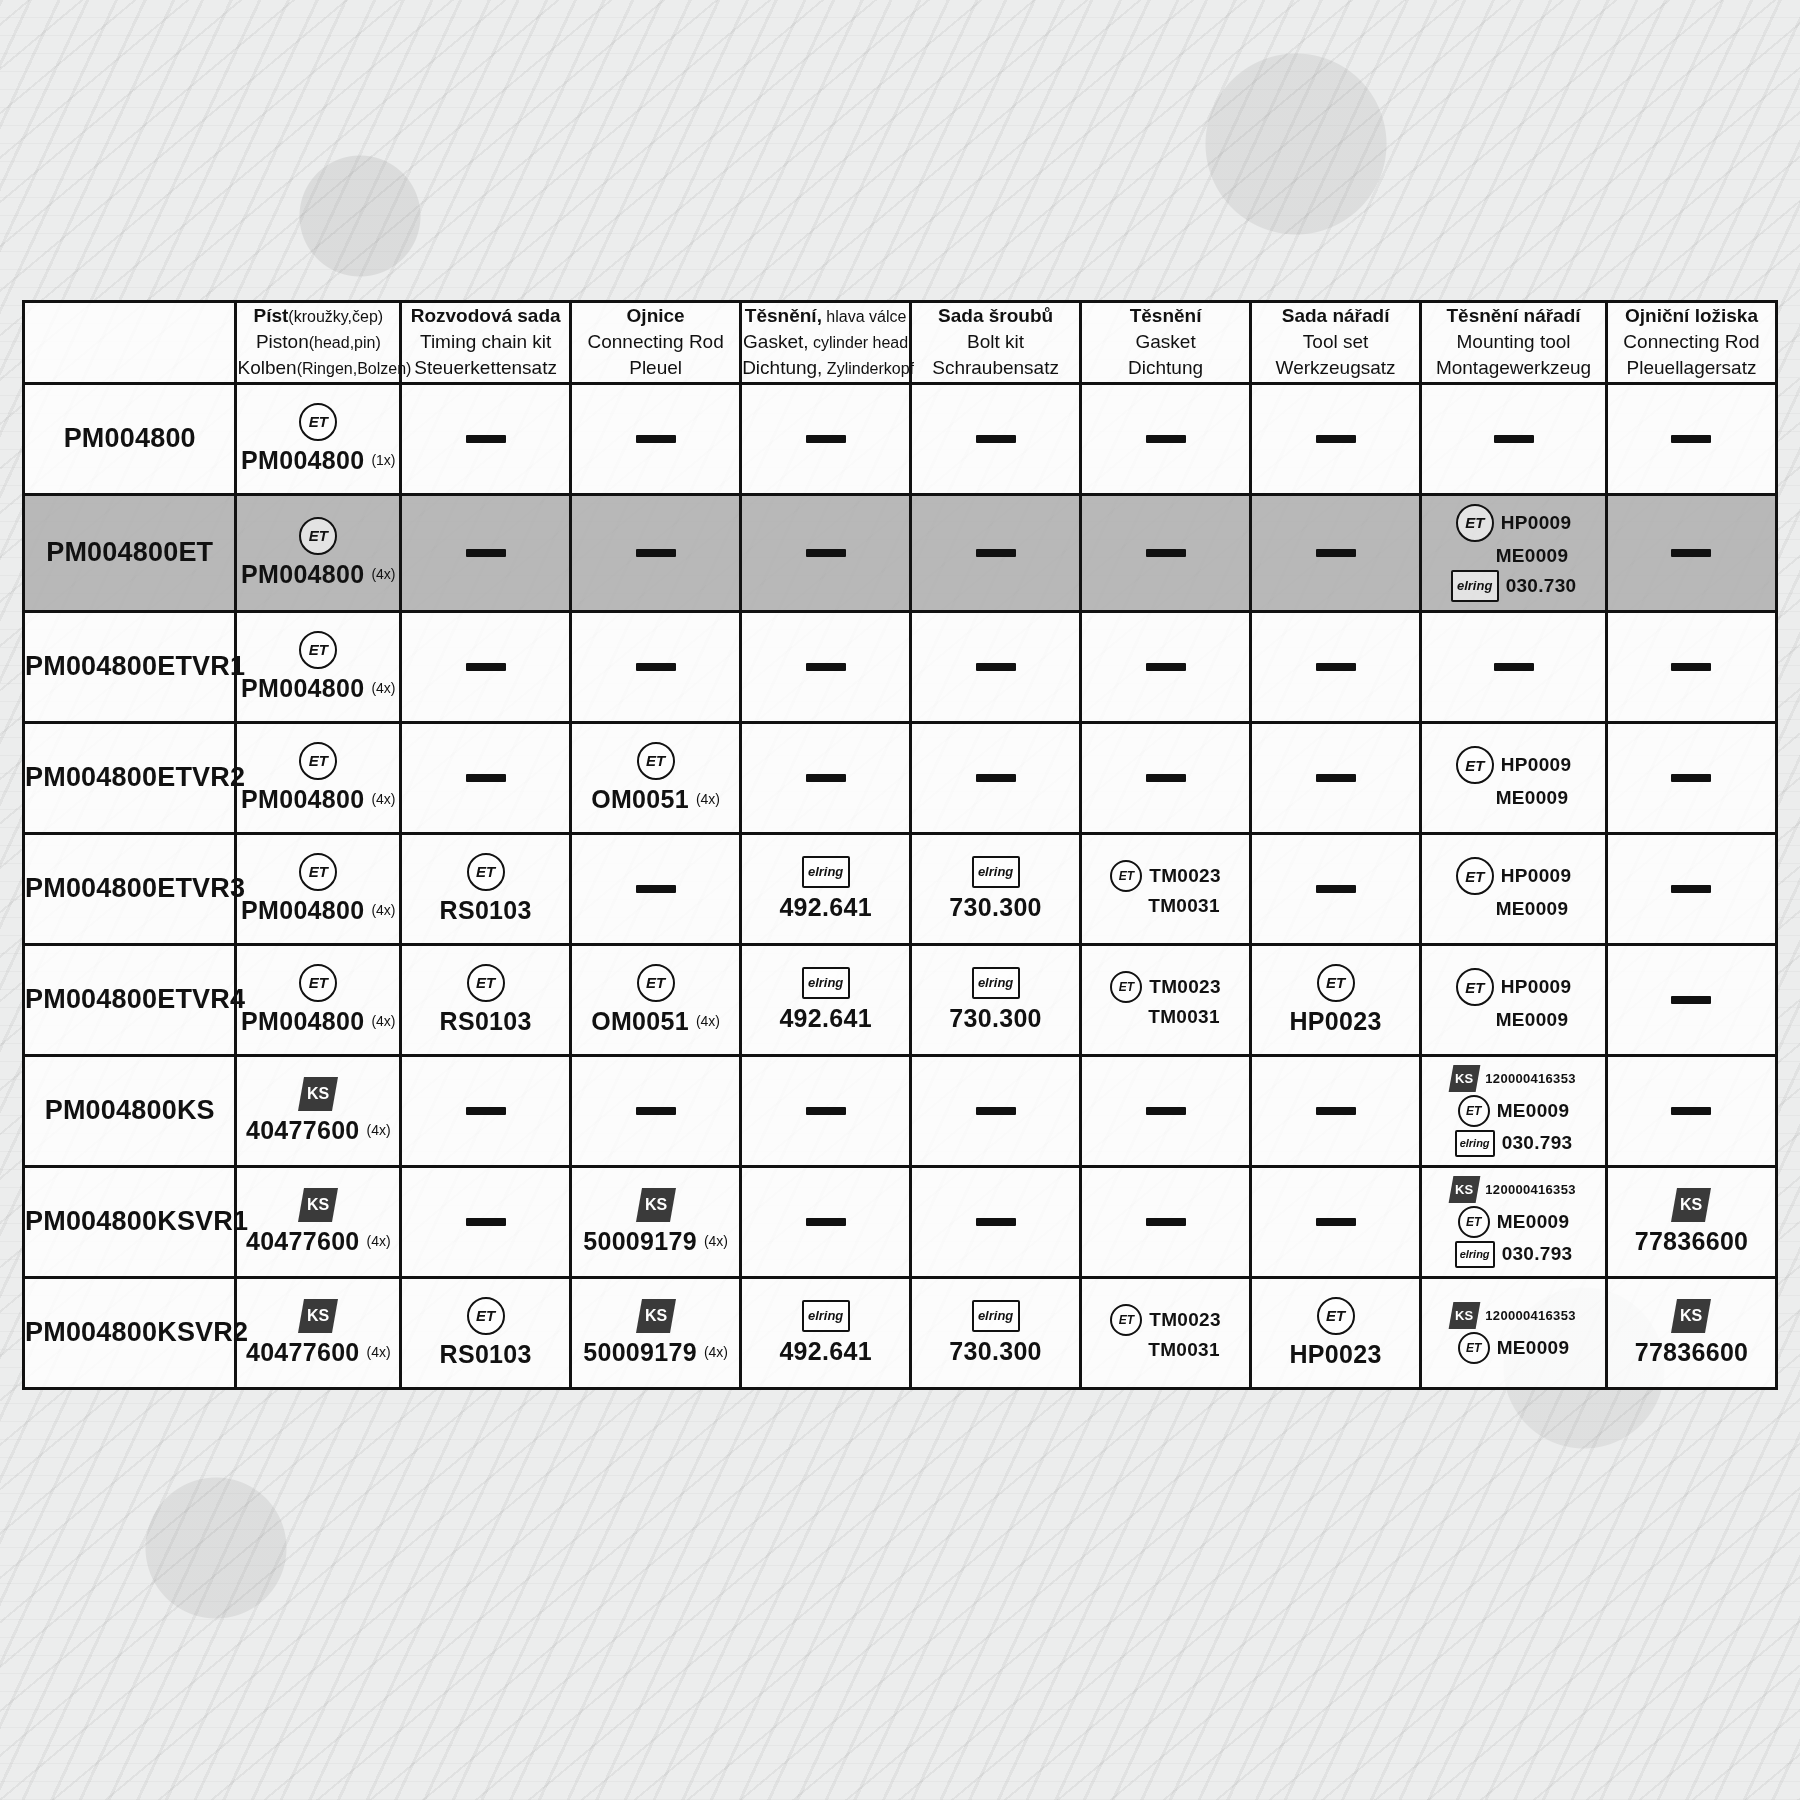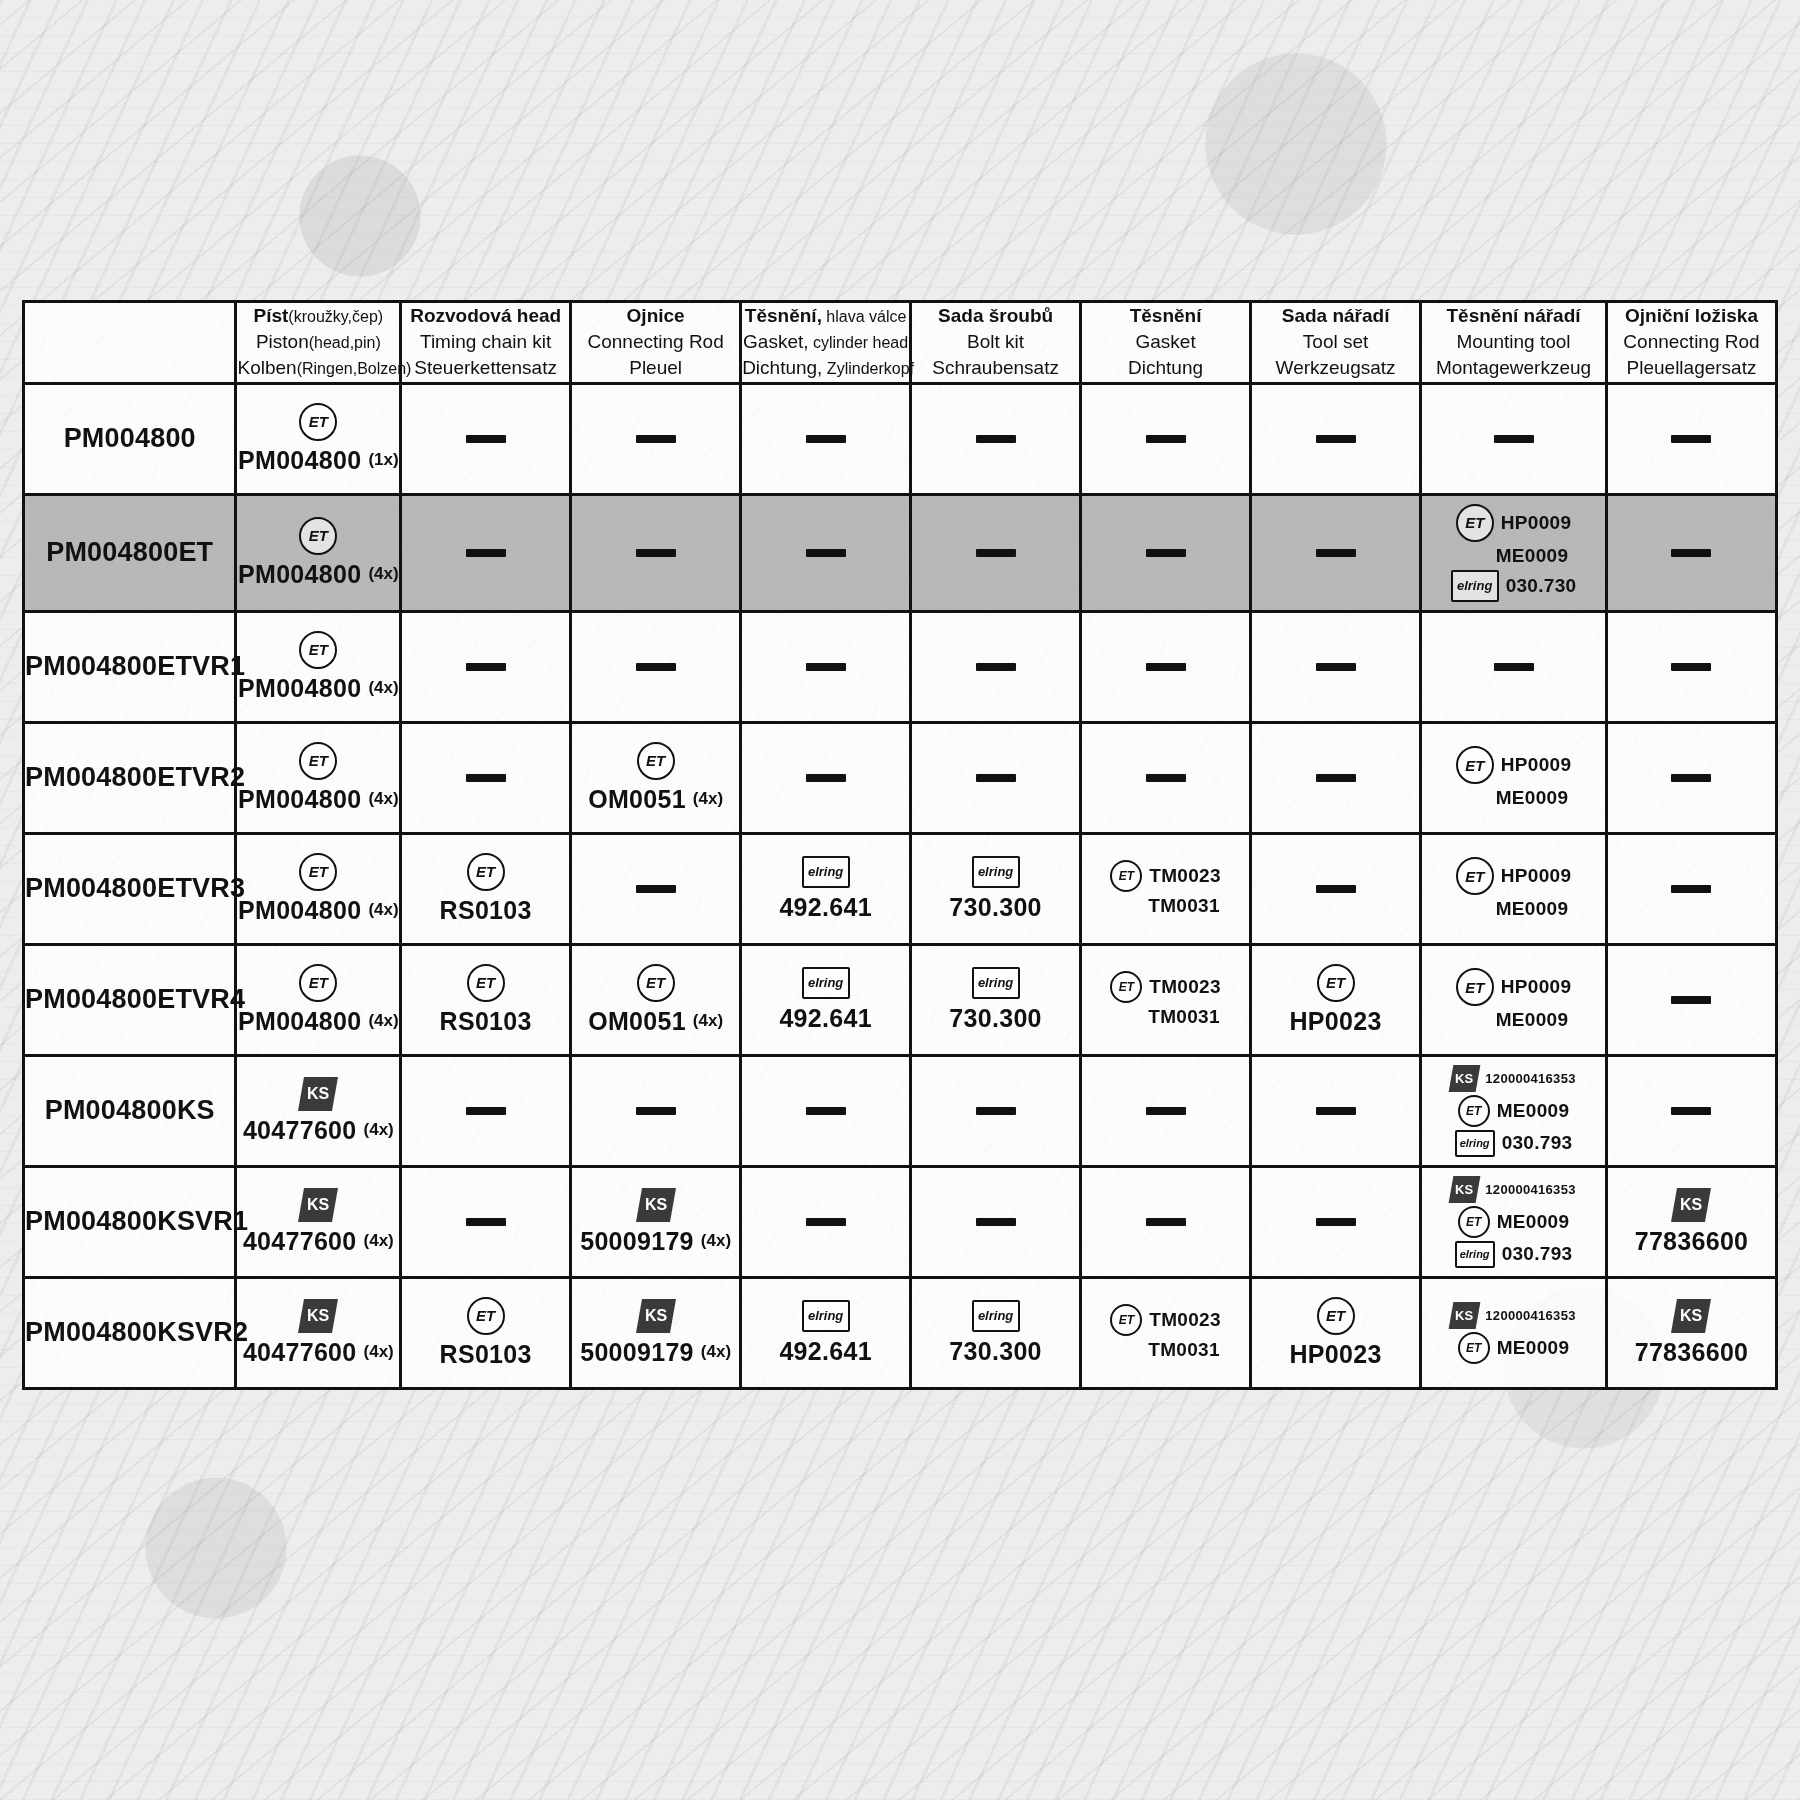--- a/index.html
+++ b/index.html
@@ -90,21 +90,21 @@
     display:flex;align-items:center;justify-content:center;gap:7px;
     white-space:nowrap;
   }
   .code{
     font-weight:bold;
     font-size:25px;
     letter-spacing:0.3px;
   }
   .code.sm{font-size:19px;}
   .code.xs{font-size:13px;}
-  .qty{font-size:17px;font-weight:bold;text-align:right;}
+  .qty{font-size:14px;font-weight:normal;text-align:right;}
   
   .logo{display:inline-block;flex:0 0 auto;}
   .et{
     width:34px;height:34px;border:2.5px solid #111;border-radius:50%;
     display:flex;align-items:center;justify-content:center;
     font-size:15px;font-weight:bold;font-style:italic;line-height:1;
     background:rgba(255,255,255,0.6);
   }
   .et.sm{width:28px;height:28px;font-size:12px;}
   .elring{
@@ -145,21 +145,21 @@
     </colgroup>
     <thead>
       <tr>
         <th class="corner"></th>
       <th class="colhead">
             <div class="l1"><b>Píst</b><span class="small">(kroužky,čep)</span></div>
             <div class="l2">Piston<span class="small">(head,pin)</span></div>
             <div class="l3">Kolben<span class="small">(Ringen,Bolzen)</span></div>
           </th>
           <th class="colhead">
-            <div class="l1"><b>Rozvodová head</b><span class="small"></span></div>
+            <div class="l1"><b>Rozvodová sada</b><span class="small"></span></div>
             <div class="l2">Timing chain kit<span class="small"></span></div>
             <div class="l3">Steuerkettensatz<span class="small"></span></div>
           </th>
           <th class="colhead">
             <div class="l1"><b>Ojnice</b><span class="small"></span></div>
             <div class="l2">Connecting Rod<span class="small"></span></div>
             <div class="l3">Pleuel<span class="small"></span></div>
           </th>
           <th class="colhead">
             <div class="l1"><b>Těsnění,</b><span class="small"> hlava válce</span></div>

